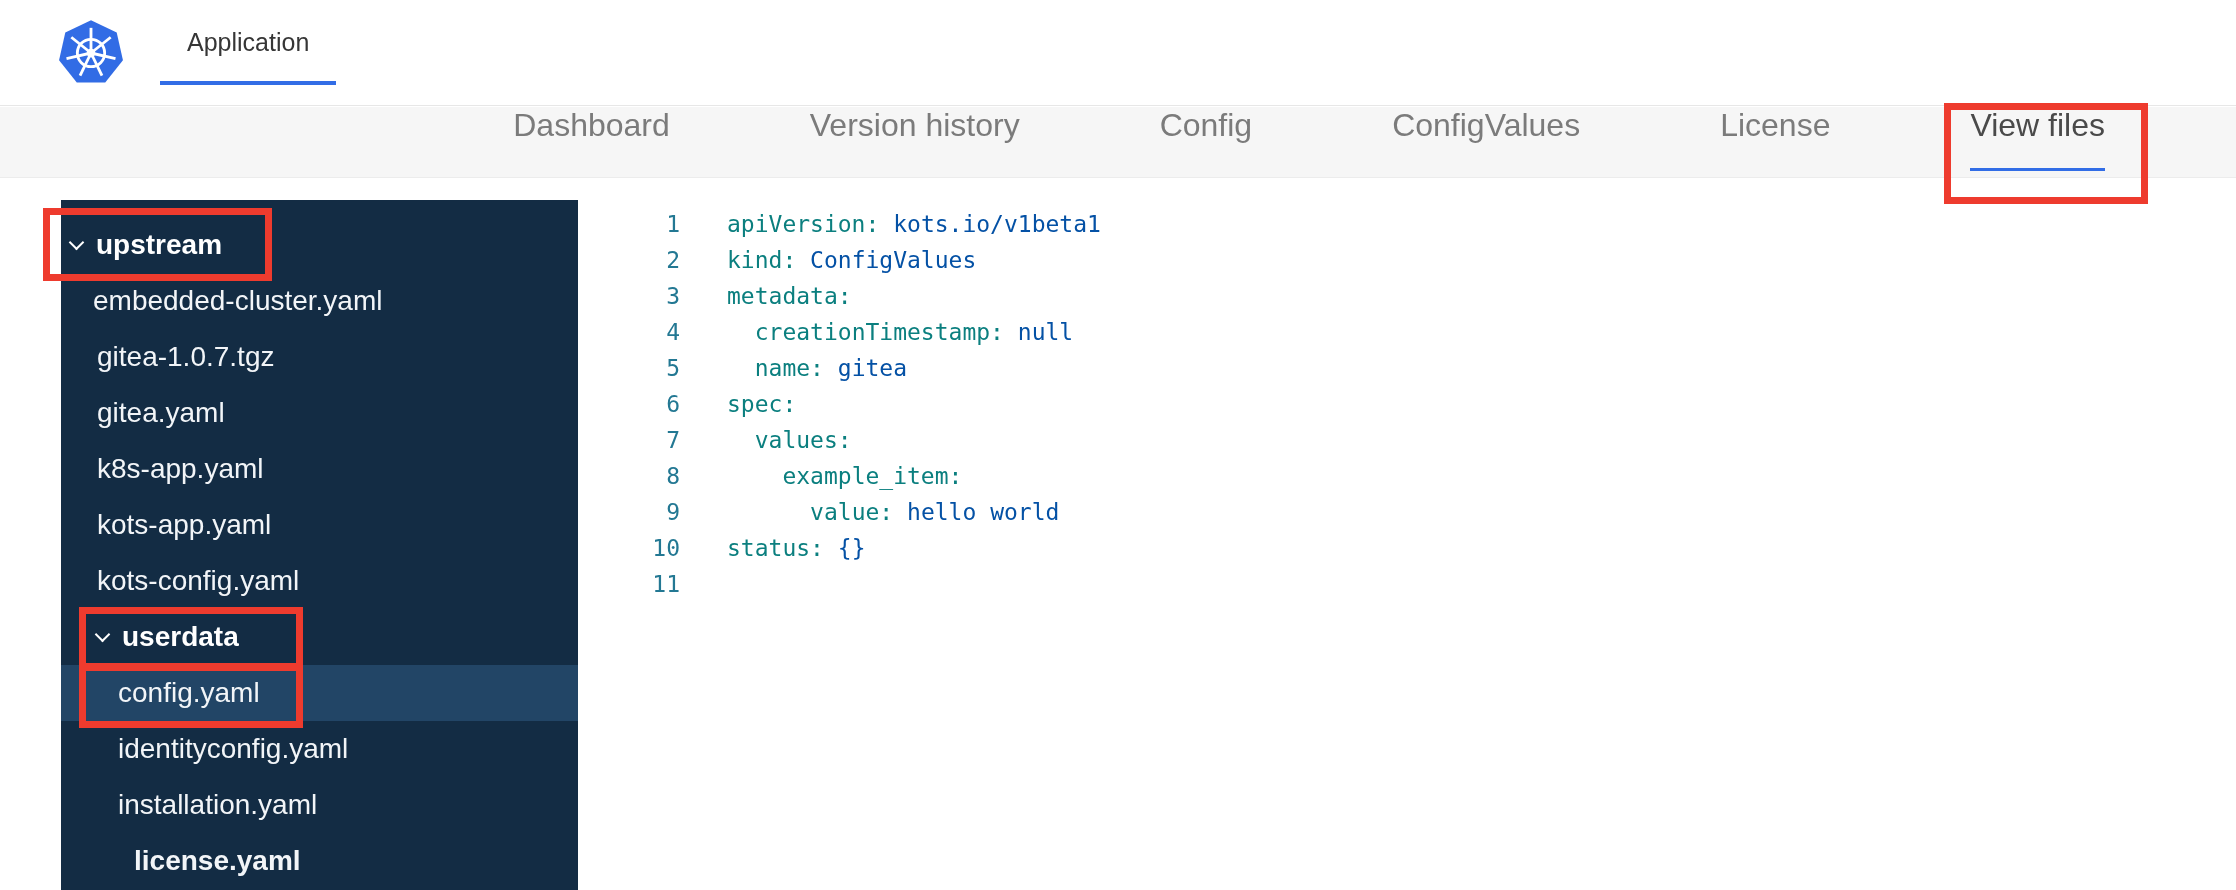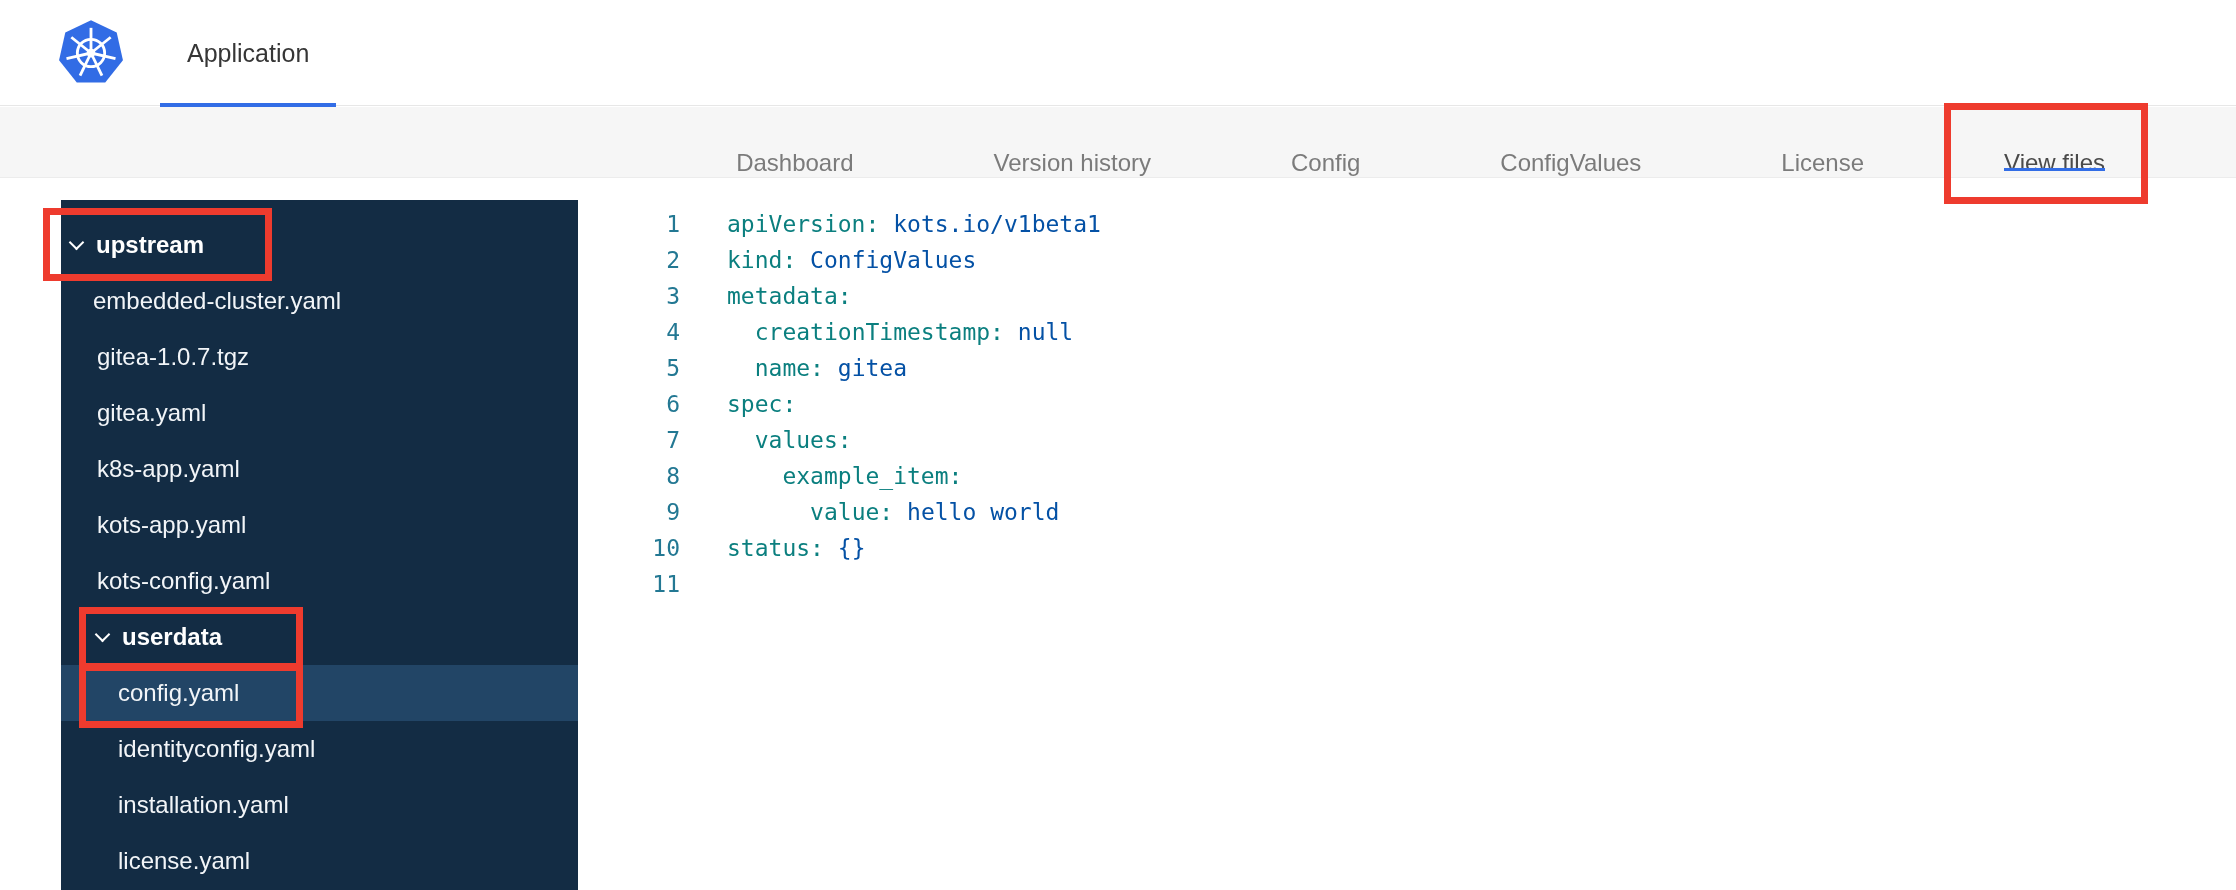--- a/index.html
+++ b/index.html
@@ -4,41 +4,41 @@
 <style>
   * { margin:0; padding:0; box-sizing:border-box; }
   html,body { width:2236px; height:890px; overflow:hidden; background:#fff;
               font-family:"Liberation Sans", sans-serif; }
   .stage { position:relative; width:2236px; height:890px; background:#fff; }
 
   
   .topnav { position:absolute; left:0; top:0; width:100%; height:106px;
             background:#fff; border-bottom:1px solid #e7e7e7; z-index:2; }
   .logo { position:absolute; left:56px; top:18px; width:70px; height:70px; }
-  .topnav-tabs { position:absolute; left:160px; top:0; height:106px; display:flex; }
+  .topnav-tabs { position:absolute; left:160px; top:0; height:84px; display:flex; }
   .toptab { position:relative; padding:0 27px; display:flex; align-items:center;
             font-size:25px; color:#363636; cursor:pointer; }
   .toptab.active:after { content:''; position:absolute; left:0; right:0; bottom:-1px;
             height:4px; background:var(--accent,#326de6); }
 
   
   .subnav { position:absolute; left:0; top:107px; width:100%; height:71px;
             background:var(--subnav-bg,#f6f6f6); border-bottom:1px solid #ececec;
             display:flex; justify-content:flex-end; gap:140px; padding-right:131px; z-index:1; }
-  .subtab { position:relative; height:100%; display:flex; align-items:flex-end;
-            font-size:24px; color:#7b7b7b; cursor:pointer; }
+  .subtab { position:relative; height:100%; display:flex; align-items:flex-start;
+            font-size:32px; color:#7b7b7b; cursor:pointer; }
   .subtab.active { color:#4a4a4a; }
   .subtab.active:after { content:''; position:absolute; left:0; right:0; bottom:6px;
             height:3px; background:var(--accent,#326de6); }
 
   
   .sidebar { position:absolute; left:61px; top:200px; width:517px; bottom:0;
              background:var(--sidebar-bg,#132c44); padding-top:17px; overflow:hidden; }
   .tree-row { height:56px; display:flex; align-items:center; color:#f2f5f8;
-              font-size:24px; cursor:pointer; white-space:nowrap; }
+              font-size:28px; cursor:pointer; white-space:nowrap; }
   .tree-row.folder { color:#ffffff; font-weight:bold; }
   .tree-row.selected { background:var(--sidebar-selected,#224566); }
   .chev { display:inline-block; width:11px; height:11px;
           border-right:2.5px solid #fff; border-bottom:2.5px solid #fff;
           transform:rotate(45deg); margin-right:14px; margin-top:-6px; flex:0 0 auto; }
 
   
   .editor { position:absolute; left:600px; top:206px; right:0; bottom:0;
             display:flex; background:#fff;
             font-family:"DejaVu Sans Mono", monospace; font-size:23px; }
@@ -138,21 +138,21 @@
       </div>
       <div class="tree-row file selected" style="padding-left: 57px;">
         <span>config.yaml</span>
       </div>
       <div class="tree-row file" style="padding-left: 57px;">
         <span>identityconfig.yaml</span>
       </div>
       <div class="tree-row file" style="padding-left: 57px;">
         <span>installation.yaml</span>
       </div>
-      <div class="tree-row file" style="padding-left: 57px;">
+      <div class="tree-row file" style="padding-left: 73px; font-weight: bold;">
         <span>license.yaml</span>
       </div>
     </aside>
 
   <section class="editor">
     <div class="gutter" id="gutter">
         <div class="ln">1</div>
         <div class="ln">2</div>
         <div class="ln">3</div>
         <div class="ln">4</div>

